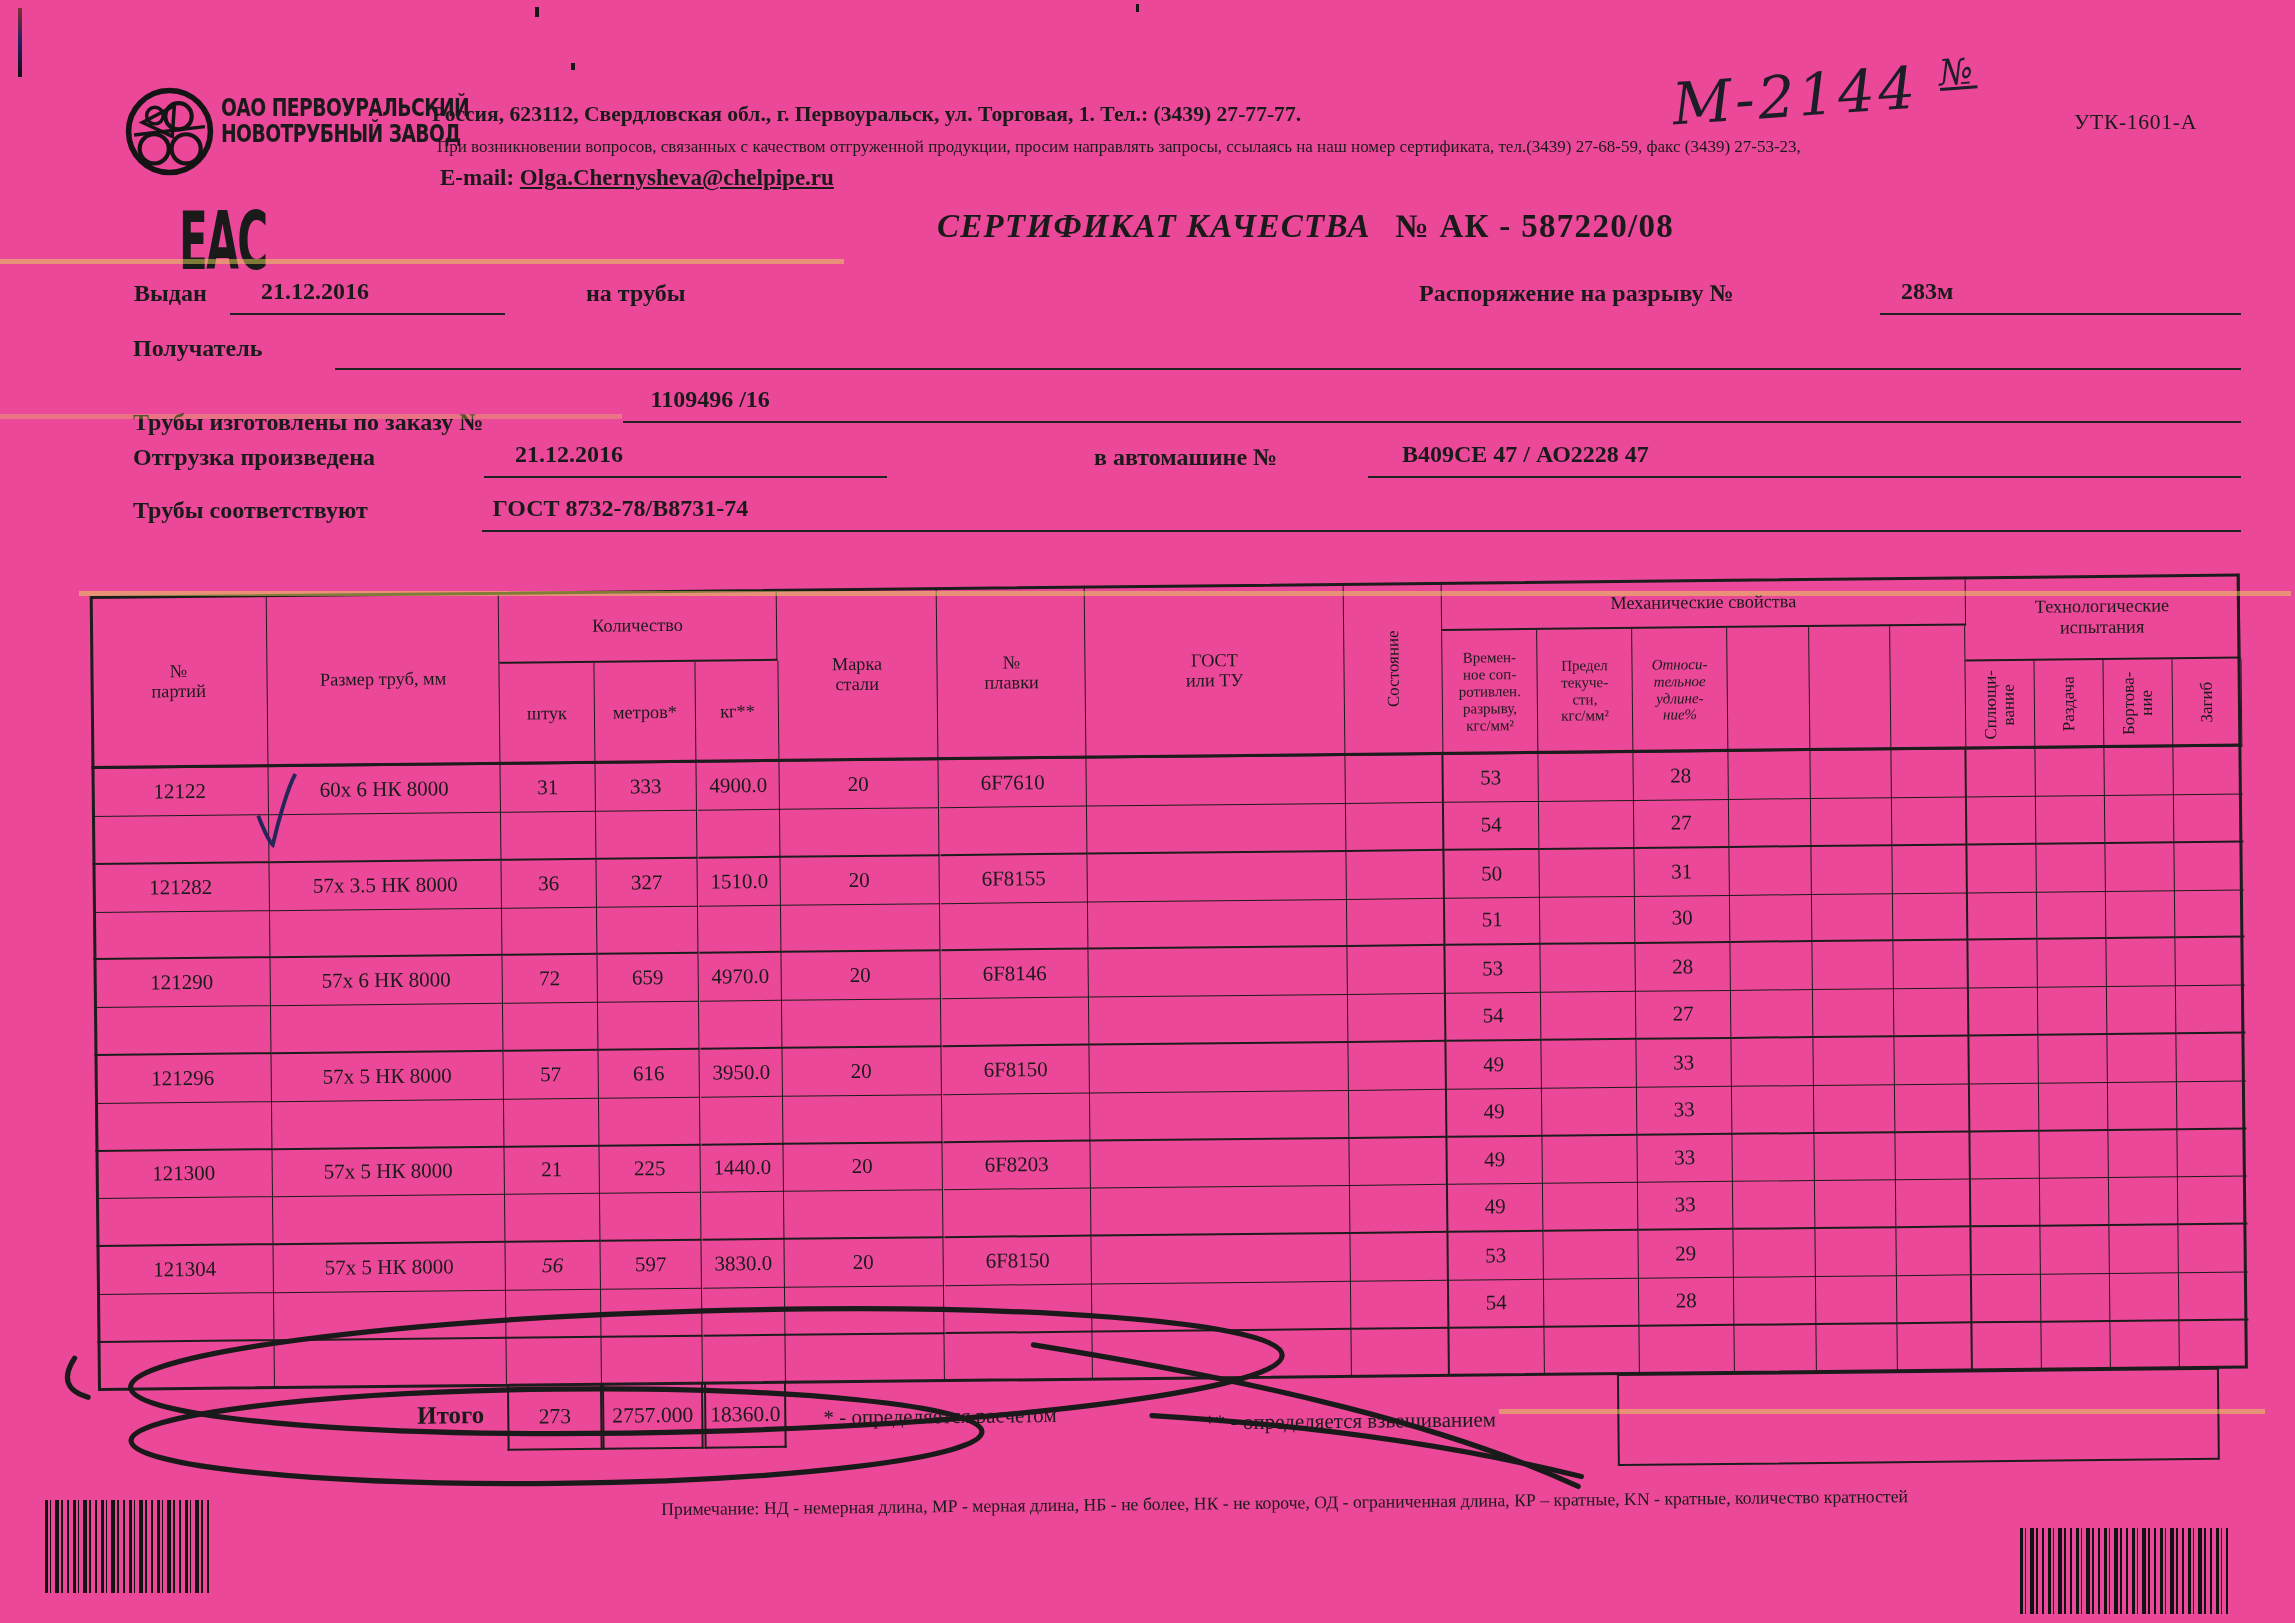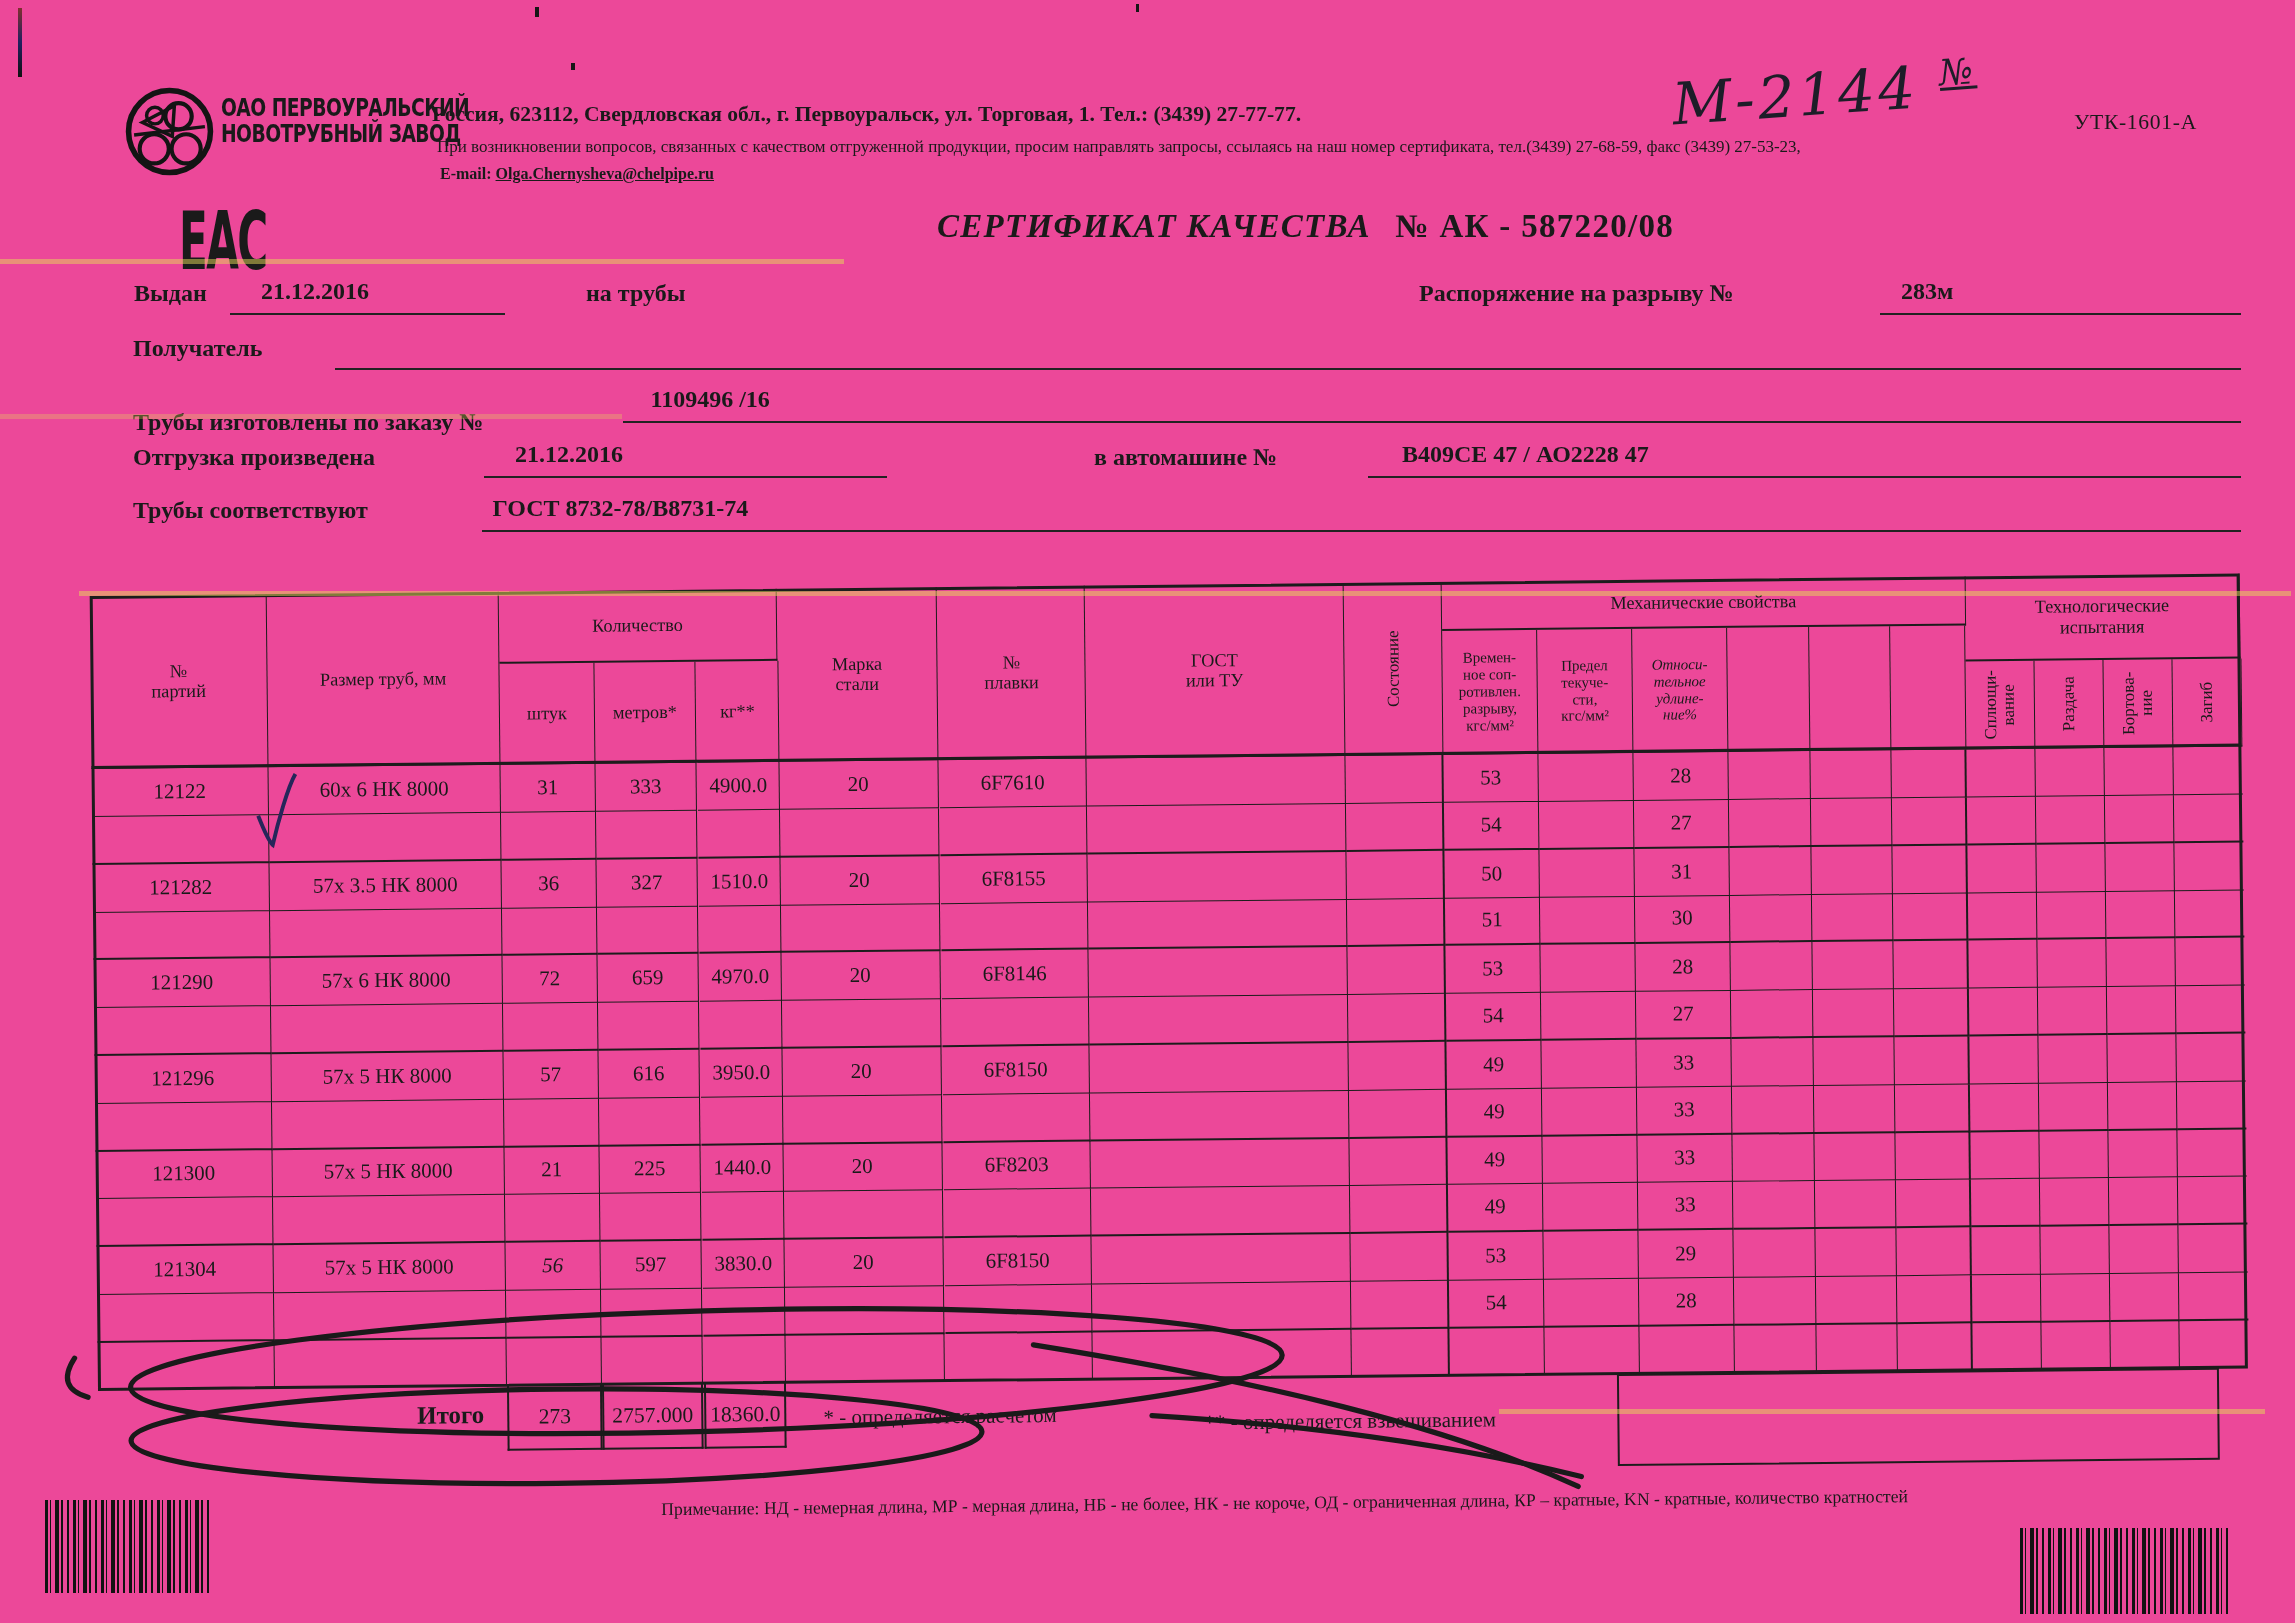--- a/index.html
+++ b/index.html
@@ -4,21 +4,21 @@
 <style>
   html,body{margin:0;padding:0;background:#d9d9d4;}
   #page{position:relative;width:2295px;height:1623px;background:#ec4899;overflow:hidden;
         font-family:"Liberation Serif",serif;color:#1a1a1a;}
   .abs{position:absolute;}
   
   #company-name{font-family:"DejaVu Sans",sans-serif;font-weight:800;font-size:24px;line-height:1.08;
     transform:scaleX(0.78);transform-origin:left top;letter-spacing:-0.7px;white-space:pre-line;}
   #addr1{font-size:21.6px;font-weight:bold;}
   #addr2{font-size:17px;width:1846px;}
-  #addr3{font-size:16px;font-weight:bold;}
+  #addr3{font-size:23px;font-weight:bold;}
   #addr3 .em{text-decoration:underline;}
   #hand-note{font-family:"DejaVu Serif",serif;font-style:italic;font-size:58px;color:#1d1d28;
     transform:rotate(-4deg);letter-spacing:3.3px;white-space:nowrap;}
   #hand-note sup{font-size:36px;text-decoration:underline;}
   #form-code{font-size:21.6px;letter-spacing:0.7px;}
   #eac{font-family:"DejaVu Sans",sans-serif;font-weight:900;font-size:54px;letter-spacing:-2px;
     transform:scale(0.78,1.5);transform-origin:left top;}
   #title-row{left:733px;top:208px;width:1145px;text-align:center;white-space:nowrap;}
   #title-main{font-size:33px;font-weight:bold;font-style:italic;letter-spacing:1.3px;}
   #title-num{font-size:33px;font-weight:bold;margin-left:22px;letter-spacing:1.3px;}

